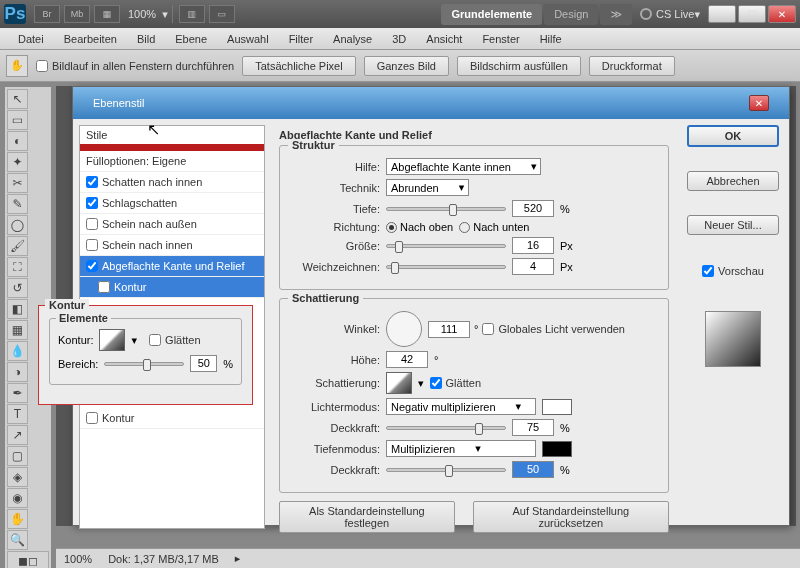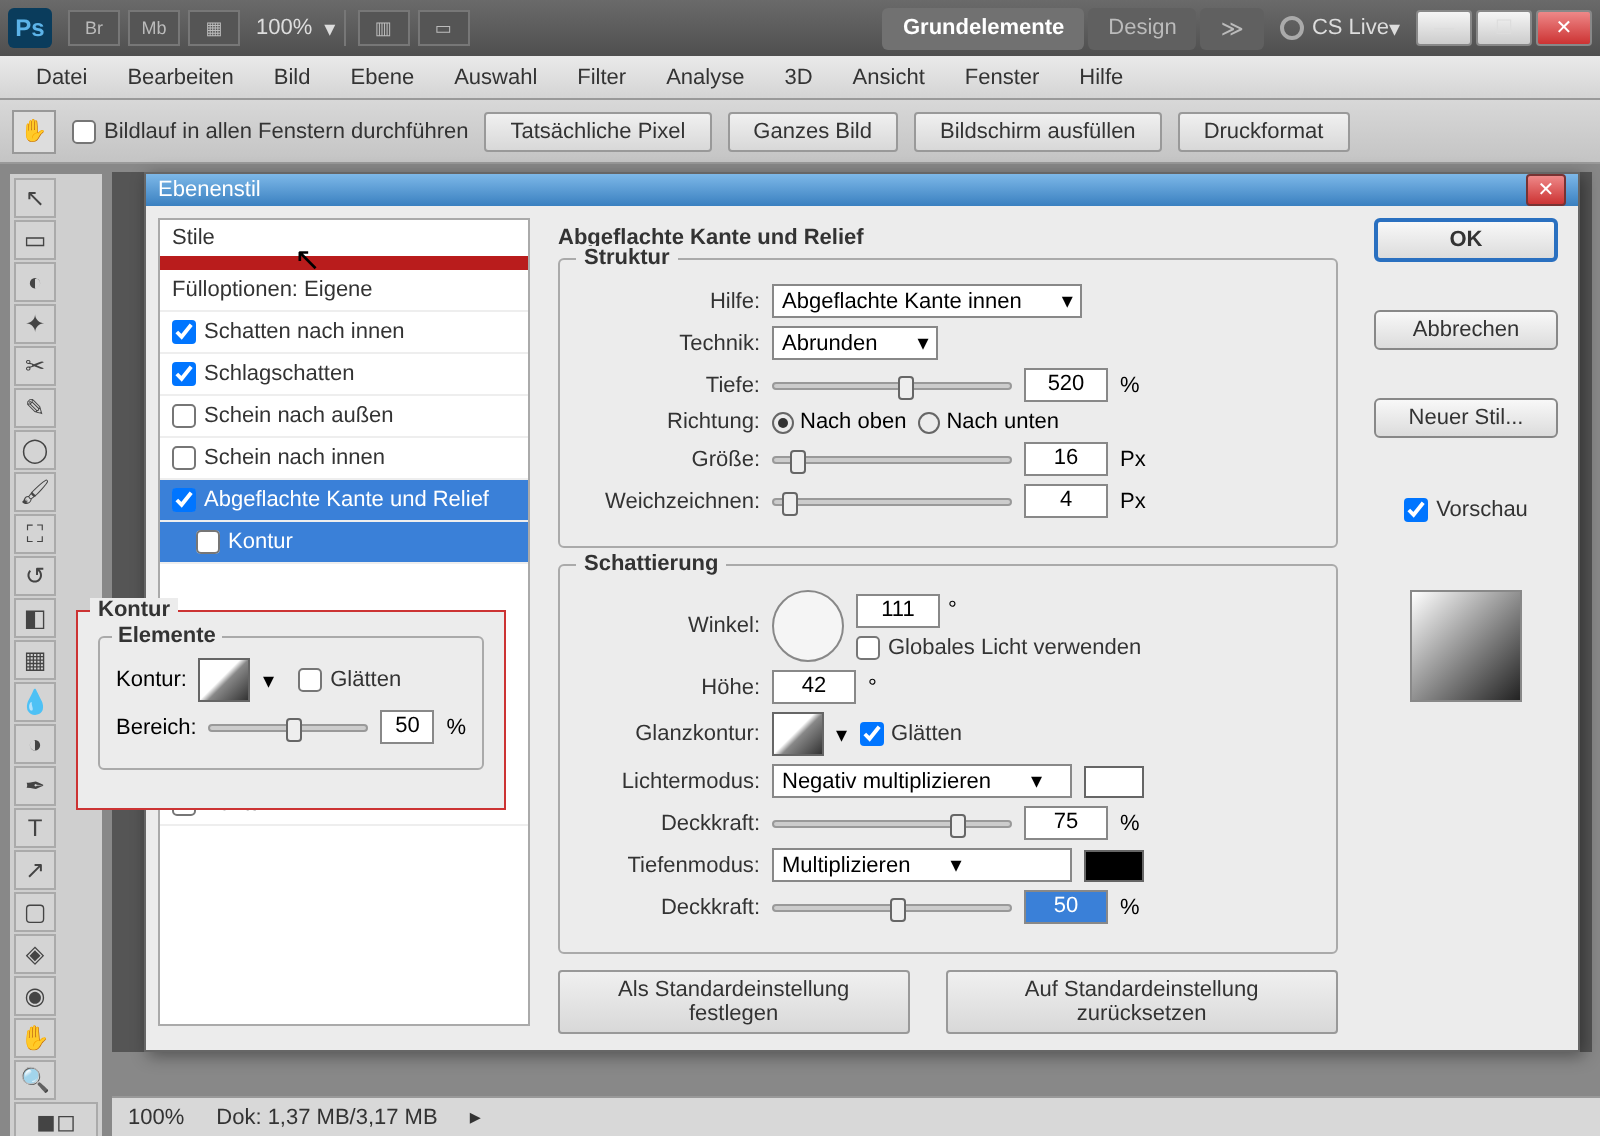--- a/index.html
+++ b/index.html
@@ -1,18 +1,18 @@
 <!DOCTYPE html>
 <html><head>
 <meta charset="utf-8">
 <style>
 *{box-sizing:border-box;margin:0;padding:0;font-family:Tahoma,Arial,sans-serif;font-size:11px}
 body{background:#b8b8b8;width:800px;height:568px;overflow:hidden;position:relative}
 .titlebar{height:28px;background:linear-gradient(#6a6a6a,#4f4f4f);display:flex;align-items:center;padding:0 4px;color:#ddd}
-.ps-icon{width:22px;height:20px;background:#0a3c5c;color:#5cb3e8;font-weight:bold;display:flex;align-items:center;justify-content:center;border-radius:3px;font-size:12px;margin-right:6px}
+.ps-icon{width:22px;height:20px;background:#0a3c5c;color:#5cb3e8;font-weight:bold;display:flex;align-items:center;justify-content:center;border-radius:3px;font-size:17px;margin-right:6px}
 .tb-box{width:26px;height:18px;background:#555;border:1px solid #777;margin:0 2px;display:flex;align-items:center;justify-content:center;font-size:9px;color:#bbb}
 .tb-pct{color:#ddd;margin:0 6px;font-size:11px}
 .tb-sep{width:1px;height:18px;background:#777;margin:0 4px}
 .workspace-tabs{display:flex;margin-left:auto;gap:2px}
 .ws-tab{padding:4px 10px;background:#606060;color:#bbb;border-radius:3px}
 .ws-tab.active{background:#717171;color:#fff;font-weight:bold}
 .cs-live{display:flex;align-items:center;margin:0 8px;color:#ddd}
 .cs-circ{width:12px;height:12px;border:2px solid #aaa;border-radius:50%;margin-right:4px}
 .winbtns{display:flex;gap:2px}
 .winbtn{width:28px;height:18px;background:linear-gradient(#f5f5f5,#ccc);border:1px solid #888;border-radius:2px;display:flex;align-items:center;justify-content:center;font-size:10px}
@@ -24,21 +24,21 @@
 .chk{display:flex;align-items:center;gap:4px;color:#333}
 .chk input{width:12px;height:12px}
 .optbtn{padding:3px 12px;background:linear-gradient(#f0f0f0,#d8d8d8);border:1px solid #999;border-radius:2px;color:#333}
 .workarea{position:relative;height:486px;background:#888}
 .toolbox{position:absolute;left:4px;top:4px;width:48px;background:#cfcfcf;border:1px solid #888;padding:2px;display:flex;flex-wrap:wrap;gap:1px}
 .tool{width:21px;height:20px;background:#d4d4d4;border:1px solid #aaa;display:flex;align-items:center;justify-content:center;font-size:12px;color:#444}
 .doc-bg{position:absolute;left:56px;top:4px;right:4px;height:440px;background:#555}
 .statusbar{position:absolute;left:56px;bottom:0;right:0;height:20px;background:#d8d8d8;border-top:1px solid #999;display:flex;align-items:center;padding:0 8px;color:#333;gap:16px}
 
 .dialog{position:absolute;left:72px;top:86px;width:718px;height:440px;background:#ececec;border:1px solid #666;box-shadow:2px 2px 8px rgba(0,0,0,.4)}
-.dlg-title{height:16px;background:linear-gradient(#7db8e8,#3a80c0);color:#fff;display:flex;align-items:center;padding:0 6px;font-size:12px}
+.dlg-title{height:32px;background:linear-gradient(#7db8e8,#3a80c0);color:#fff;display:flex;align-items:center;padding:0 20px;font-size:12px}
 .dlg-close{margin-left:auto;width:20px;height:16px;background:linear-gradient(#e88,#c33);color:#fff;display:flex;align-items:center;justify-content:center;border:1px solid #733;border-radius:2px;font-size:10px}
 .dlg-body{display:flex;height:416px;padding:6px;gap:6px}
 .styles-col{width:186px;border:1px solid #aaa;background:#fff;display:flex;flex-direction:column}
 .styles-hdr{padding:3px 6px;border-bottom:7px solid #b91c1c;color:#333}
 .style-row{padding:4px 6px;display:flex;align-items:center;gap:4px;color:#333;border-bottom:1px solid #eee}
 .style-row.sel{background:#3a80d8;color:#fff}
 .style-row.sub{padding-left:18px}
 .style-row input{width:12px;height:12px}
 .settings-col{flex:1;padding:4px 8px;position:relative}
 .grp-title{font-weight:bold;color:#333;margin-bottom:4px}
@@ -247,37 +247,37 @@
             <div class="numbox">4</div>
             <span>Px</span>
           </div>
       </div>
 
       <div class="fieldset">
         <span class="legend">Schattierung</span>
         <div class="row">
             <span class="lbl">Winkel:</span>
           <div class="angle-ctrl"></div>
-          <div style="display:flex;flex-direction:column;gap:4px">
+          <div style="display:flex;flex-direction:row;gap:4px">
             <div style="display:flex;gap:4px;align-items:center">
                 <div class="numbox">111</div>
                 <span>°</span>
               </div>
             <label class="chk">
                 <input type="checkbox" style="">
                 <span>Globales Licht verwenden</span>
               </label>
           </div>
         </div>
         <div class="row">
             <span class="lbl">Höhe:</span>
             <div class="numbox">42</div>
             <span>°</span>
           </div>
-        <div class="row"><span class="lbl">Glanzkontur:</span><div class="kontur-prev"></div>▾ <label class="chk">
+        <div class="row"><span class="lbl">Schattierung:</span><div class="kontur-prev"></div>▾ <label class="chk">
               <input type="checkbox" checked="" style="">
               <span>Glätten</span>
             </label></div>
         <div class="row">
             <span class="lbl">Lichtermodus:</span>
             <div class="select" style="min-width:150px">
               <span>Negativ multiplizieren</span>
               <span>▾</span>
             </div>
             <div class="swatch" style="background:#fff"></div>

